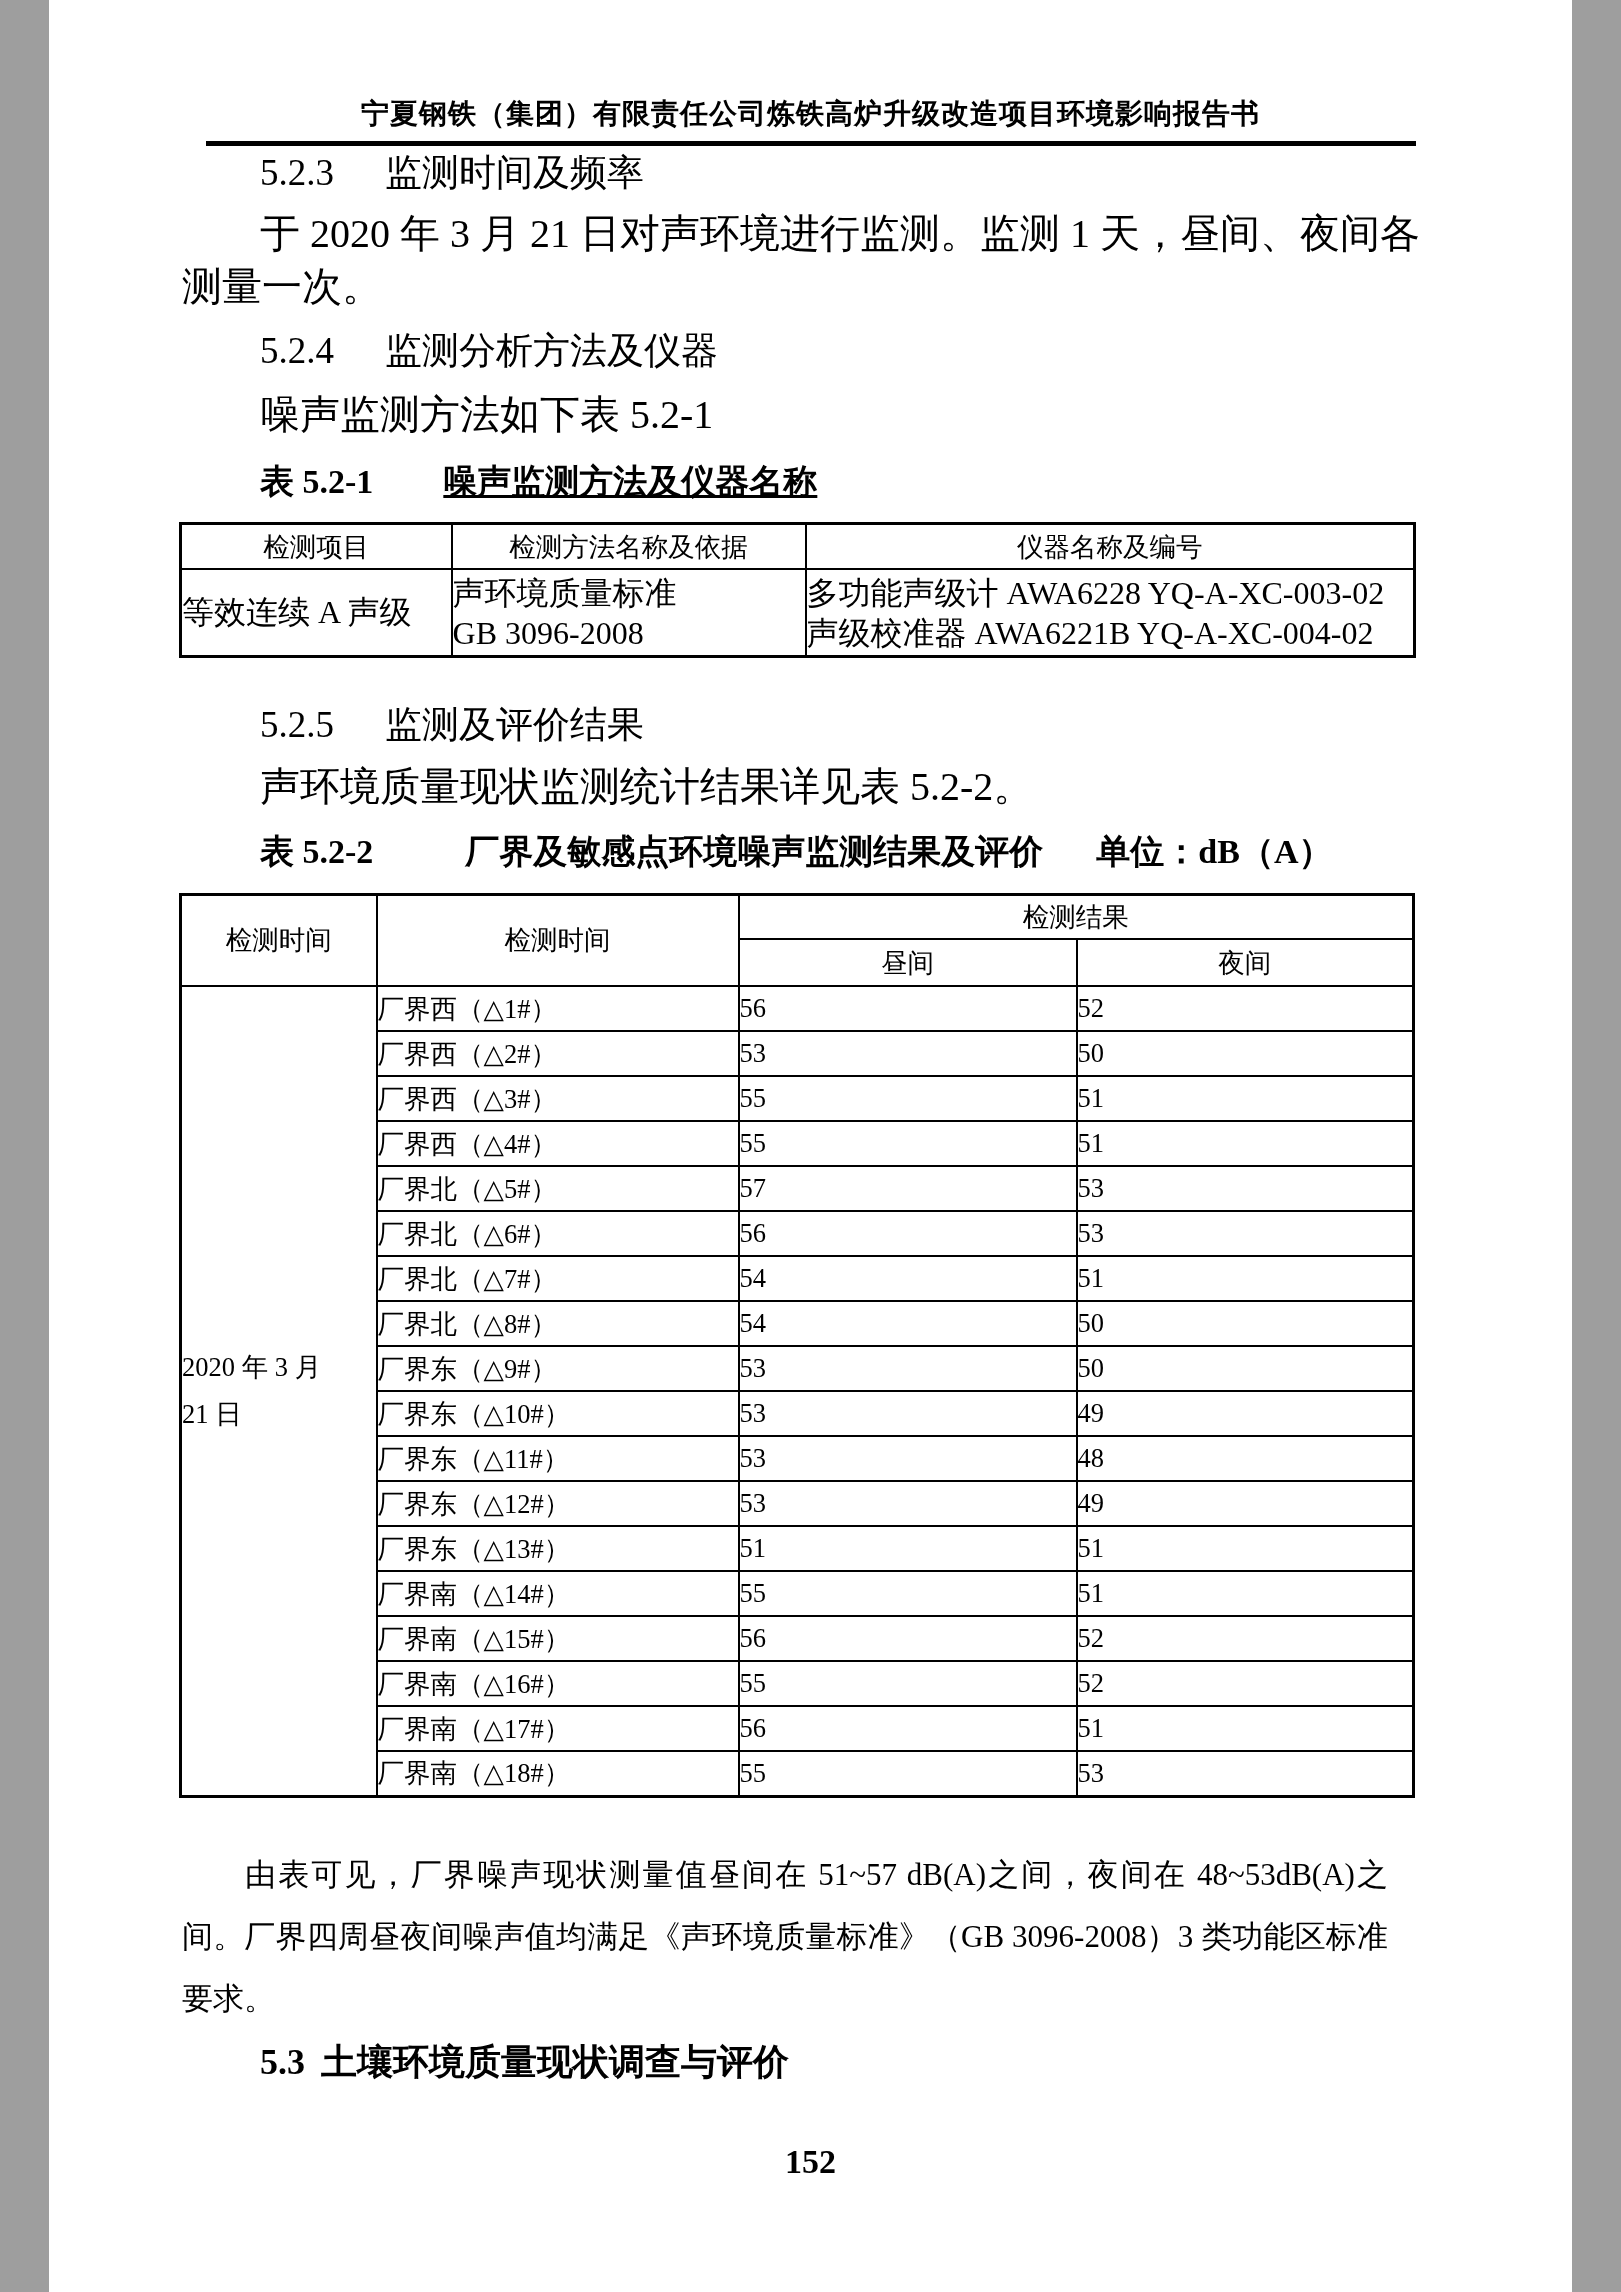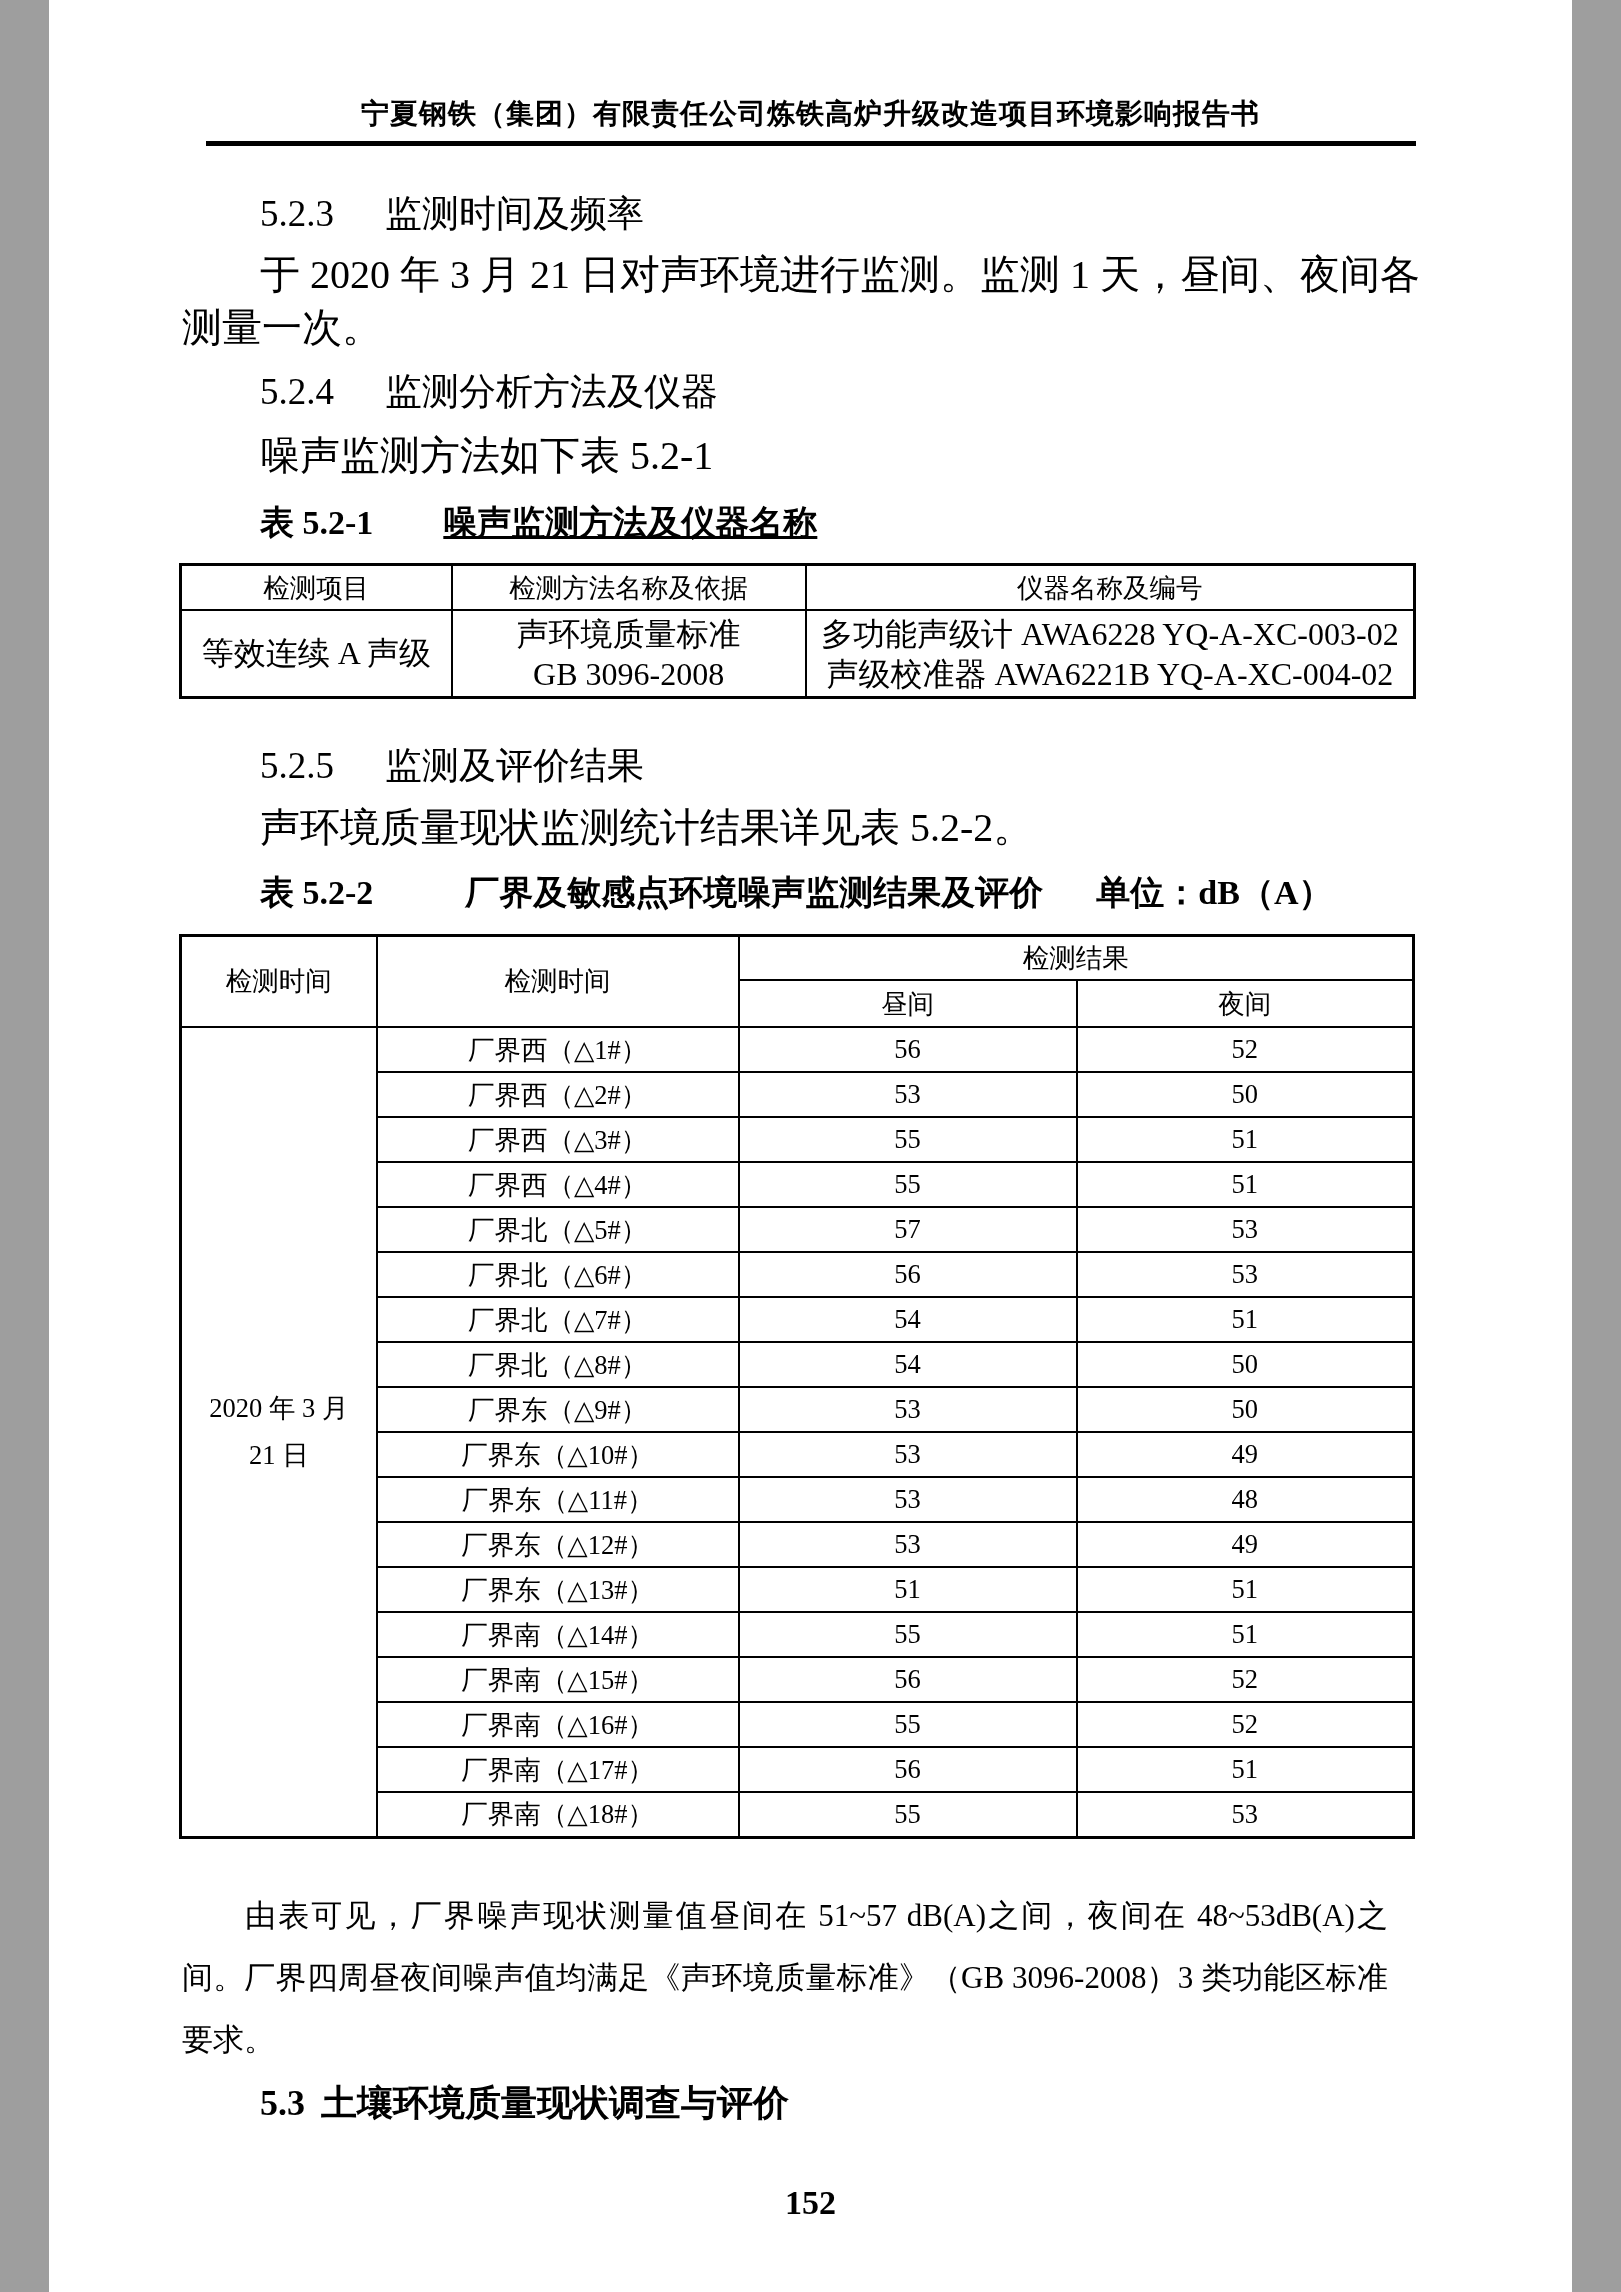--- a/index.html
+++ b/index.html
@@ -21,21 +21,21 @@
 
   .sec-heading {
     font-size: 37px; line-height: 53px; margin-left: 78px; font-weight: normal;
   }
   .sec-heading .sec-num { display: inline-block; margin-right: 51px; }
   .sec-heading-bold { font-weight: bold; font-size: 36px; }
   .sec-heading-bold .sec-num { margin-right: 16px; }
 
   .body-text { font-size: 40px; line-height: 53px; text-indent: 78px; }
 
-  .m-s523 { margin-top: 41px; }
+  .m-s523 { }
   .m-p1   { margin-top: 8.8px; }
   .m-s524 { margin-top: 10.8px; }
   .m-p2   { margin-top: 10.8px; }
   .m-cap1 { margin-top: 15.7px; }
   .m-tbl1 { margin-top: 16.7px; }
   .m-s525 { margin-top: 40px; }
   .m-p3   { margin-top: 8.8px; }
   .m-cap2 { margin-top: 13.7px; }
   .m-tbl2 { margin-top: 16.7px; }
   .m-conc { margin-top: 46px; }
@@ -47,21 +47,20 @@
     display: flex; align-items: baseline;
   }
   .tbl-caption .cap-label { margin-left: 78px; white-space: nowrap; }
   .cap1-title { margin-left: 70px; text-decoration: underline; }
   .cap2-title { margin-left: 92px; }
   .cap2-unit  { margin-left: 53px; }
 
   table.tbl {
     border-collapse: collapse; table-layout: fixed;
     width: 1233px; margin-left: -2.9px;
-    text-align: center;
   }
   .tbl th, .tbl td {
     border-left: 2px solid #000; border-right: 2px solid #000;
     border-top: 2.9px solid #000; border-bottom: 2.9px solid #000;
     font-weight: normal; vertical-align: middle; padding: 0;
   }
   table.tbl { border: 3.9px solid #000; }
 
   
   .tbl1 th { height: 45px; font-size: 26.5px; }

